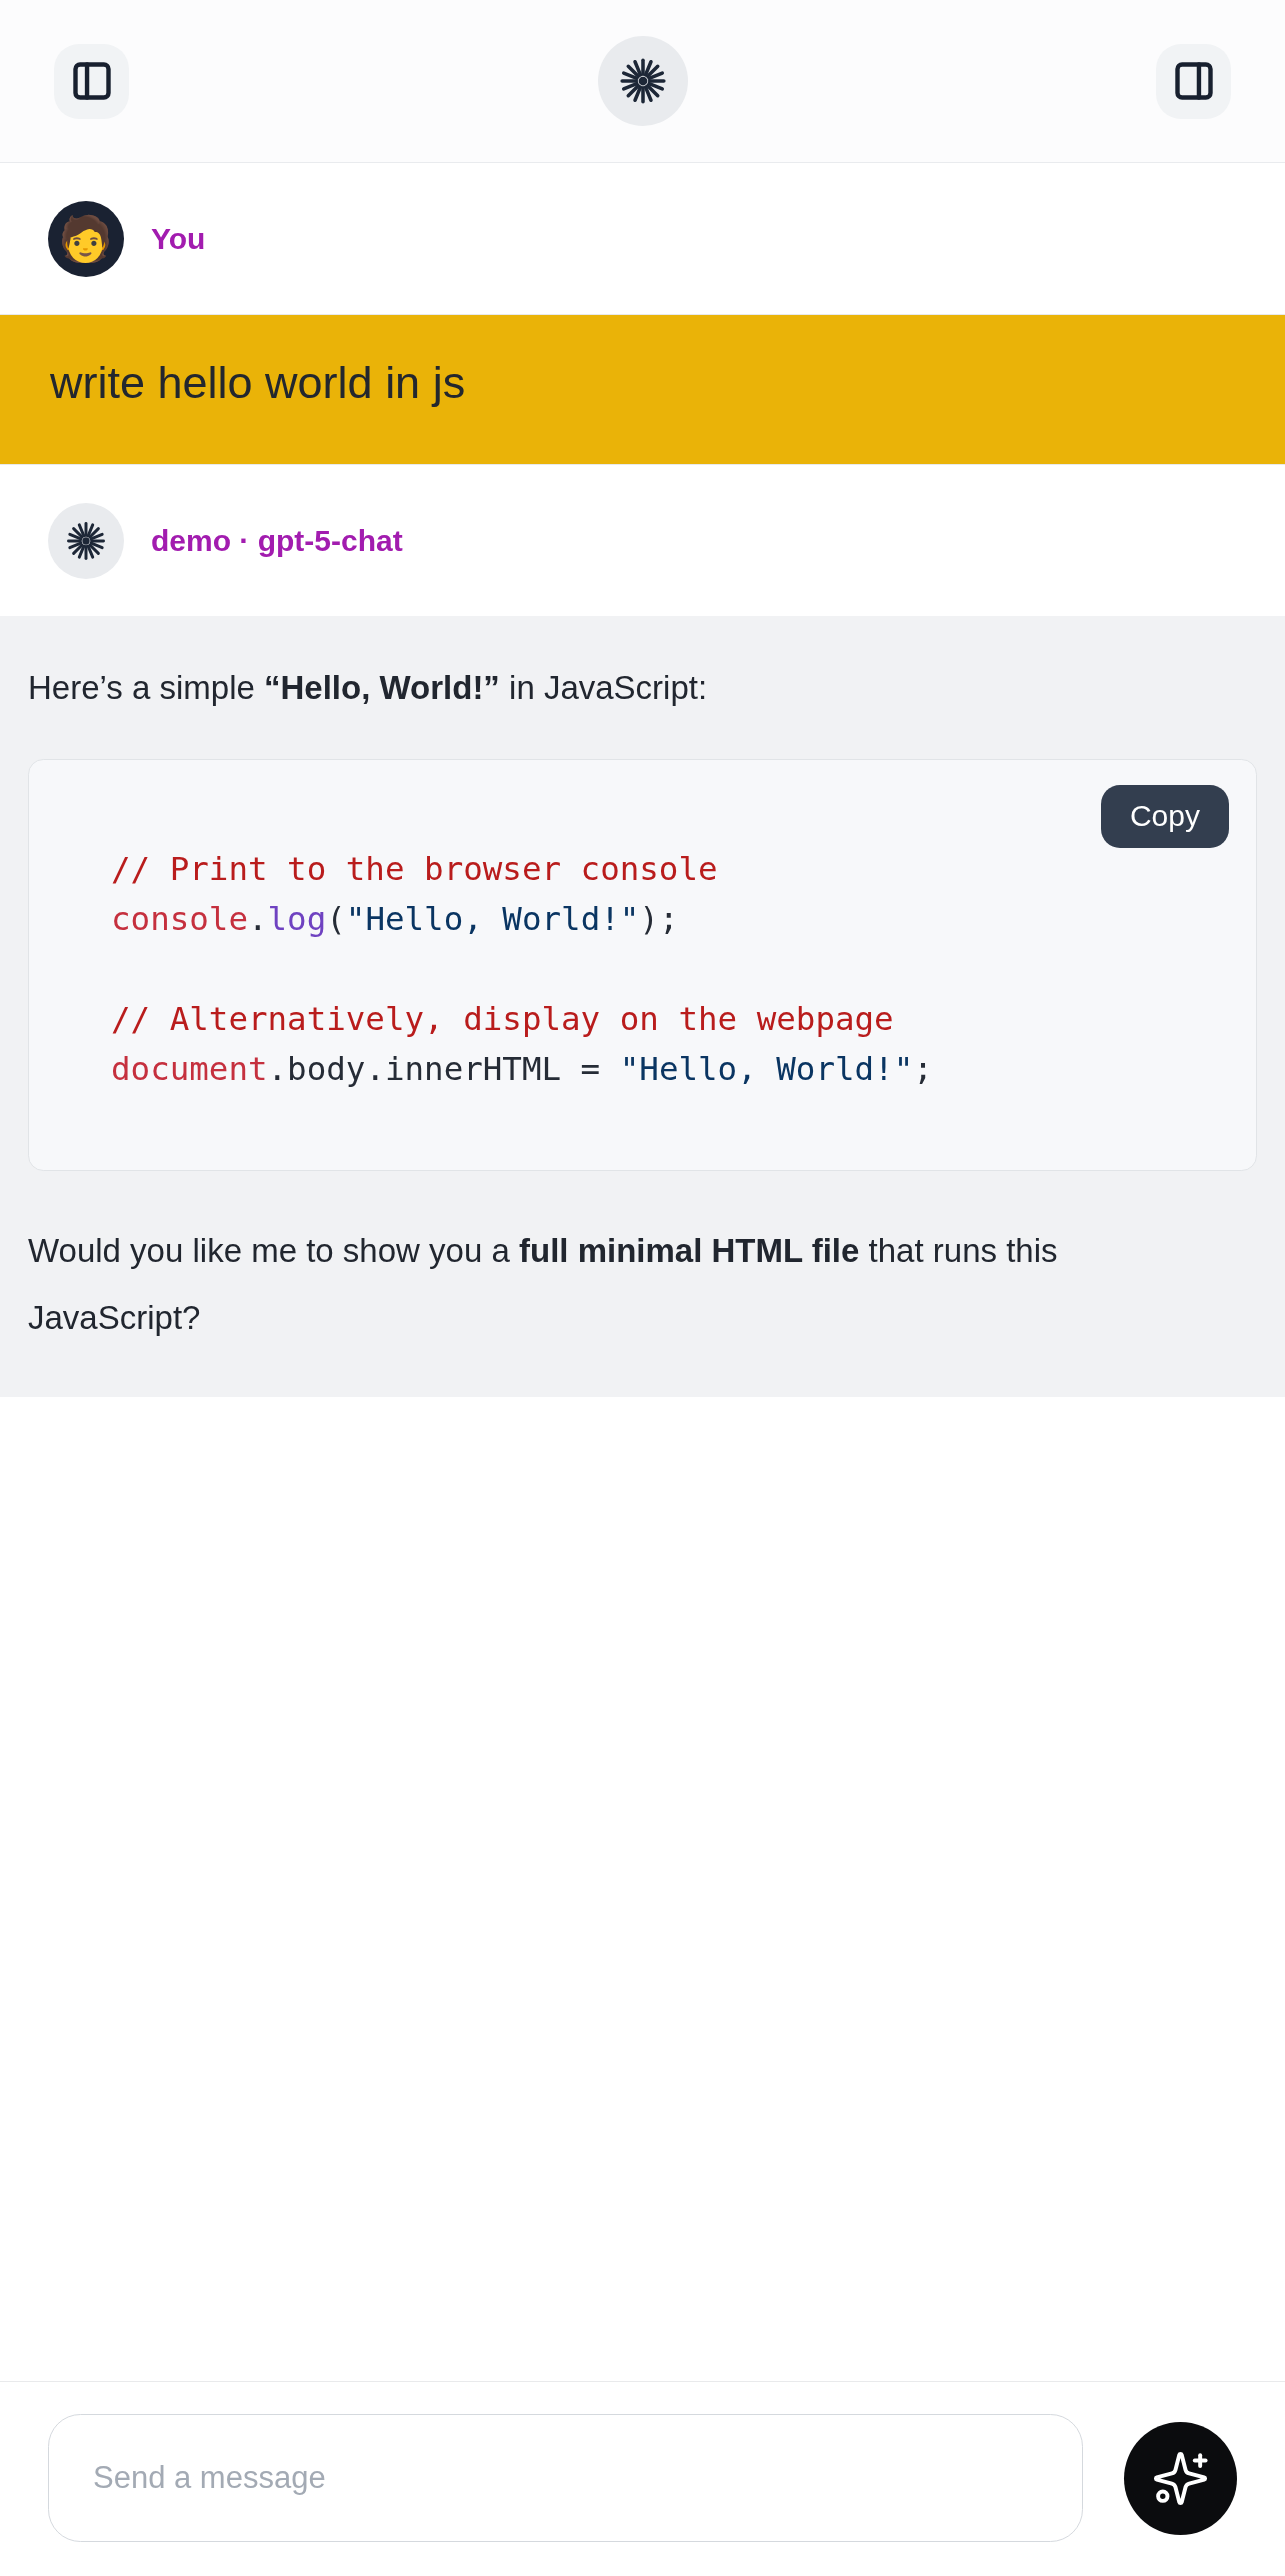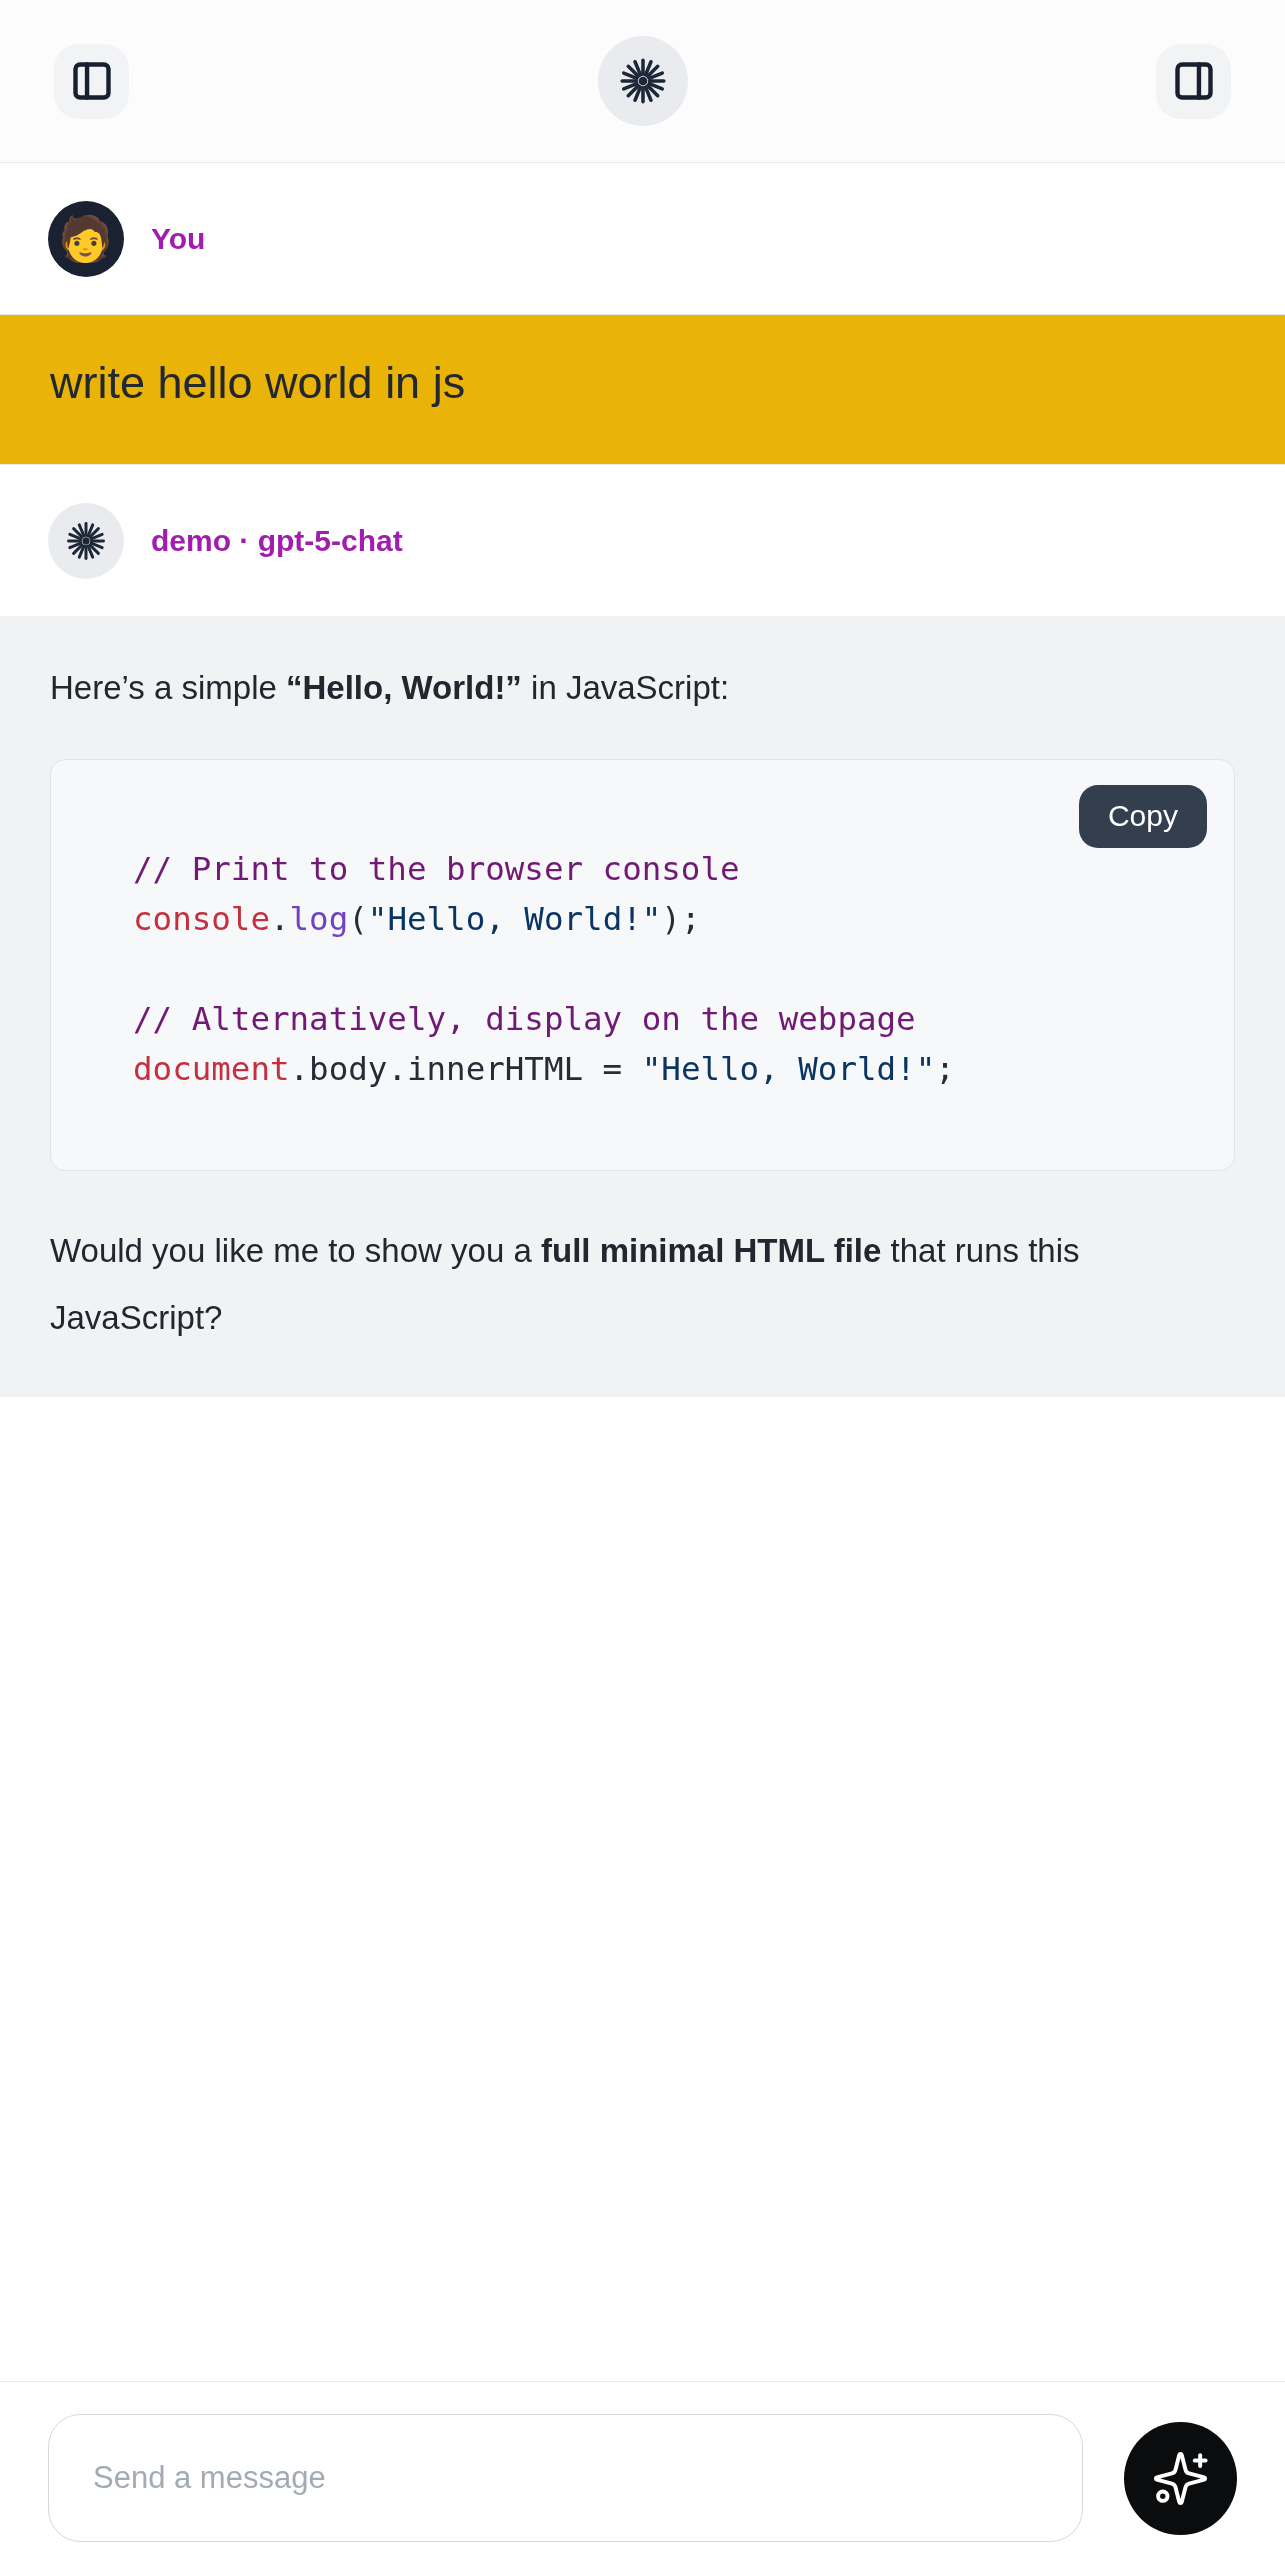--- a/index.html
+++ b/index.html
@@ -71,21 +71,21 @@
     border-bottom: 1.9px solid #e7e9eb;
     padding: 42px 50px 55px;
     font-size: 45px;
     color: #23272e;
   }
 
   
   .assistant-band {
     flex: 0 0 auto;
     background: #f1f2f4;
-    padding: 38px 50px 23px;
+    padding: 38px 28px 23px;
     font-size: 33px;
     line-height: 67px;
     color: #21262f;
   }
   .assistant-band p { max-width: 1176px; }
   .md-intro { margin-bottom: 38px; }
   .md-bold { font-weight: 700; }
 
   .code-card {
     position: relative;
@@ -95,21 +95,21 @@
     padding: 84px 34px 76px 82px;
     margin-bottom: 46px;
   }
   .code-card pre {
     font-family: "DejaVu Sans Mono", monospace;
     font-size: 32.5px;
     line-height: 50px;
     white-space: pre;
     color: #262c36;
   }
-  .tok-comment { color: #701a75; }
+  .tok-comment { color: #b91c1c; }
   .tok-object  { color: #c5303e; }
   .tok-method  { color: #6f42c1; text-align: center; }
   .tok-string  { color: #0a3562; }
   .tok-plain   { color: #262c36; }
   .copy-btn {
     position: absolute;
     top: 25px; right: 27px;
     background: #333e4f;
     color: #ffffff;
     border: none;

